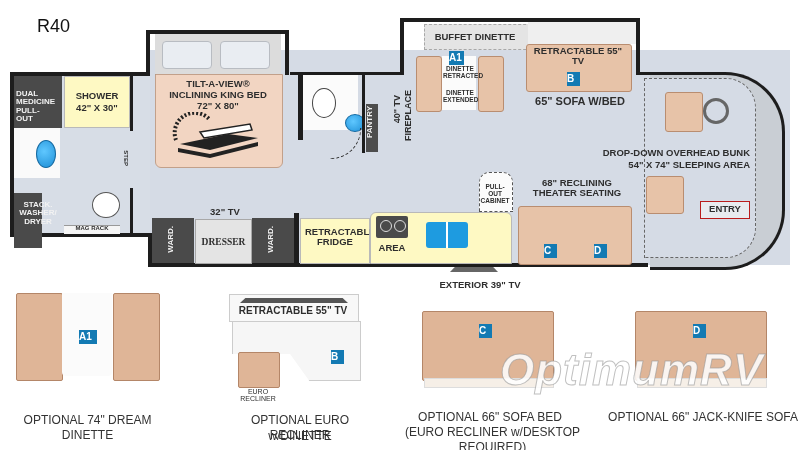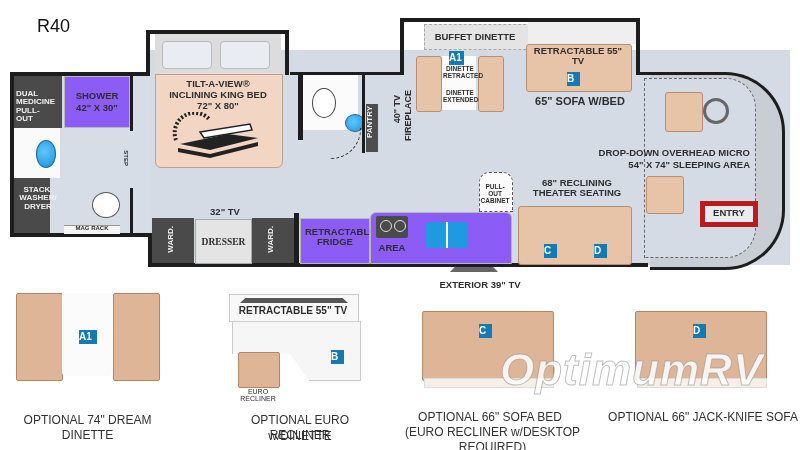--- a/index.html
+++ b/index.html
@@ -7,21 +7,21 @@
   .abs{position:absolute;}
   .lbl{position:absolute;font-family:"Liberation Sans Narrow","Liberation Sans",sans-serif;font-weight:bold;color:#2e2e2e;text-align:center;line-height:1.05;letter-spacing:0px;transform-origin:center;}
   .small{font-size:8px;}
   .med{font-size:9.5px;}
   .big{font-size:11px;}
   .title{position:absolute;left:37px;top:16px;font-family:"Liberation Sans",sans-serif;font-size:18px;color:#111;}
   .wall{position:absolute;background:#1d1d1d;}
   .floor{position:absolute;background:#d7dde6;}
   .darkbox{position:absolute;background:#4a4a4a;color:#fff;}
   .darkbox .lbl{color:#f2f2f2;}
-  .whitebox{position:absolute;background:#8b5cf6;border:1px solid #b9b9b9;}
+  .whitebox{position:absolute;background:#fef9c3;border:1px solid #b9b9b9;}
   .greybox{position:absolute;background:#e4e4e4;border:1px solid #a8a8a8;}
   .tan{position:absolute;background:#e7c3a8;border:1px solid #b98d70;border-radius:3px;}
   .tan2{position:absolute;background:#dfb597;border:1px solid #b48668;border-radius:2px;}
   .badge{position:absolute;background:#137ab3;color:#fff;font-family:"Liberation Sans",sans-serif;font-weight:bold;font-size:10px;text-align:left;line-height:14px;width:13px;height:14px;}
   .sink{position:absolute;background:radial-gradient(circle at 40% 40%,#5fc7ff,#1e8fd6);border:1px solid #1268a0;border-radius:50%;}
   .opt-lbl{position:absolute;font-family:"Liberation Sans Narrow","Liberation Sans",sans-serif;font-size:12px;color:#333;text-align:center;line-height:1.25;}
   .watermark{position:absolute;font-family:"Liberation Sans",sans-serif;font-style:italic;font-weight:bold;font-size:44px;color:rgba(255,255,255,0.85);-webkit-text-stroke:1px rgba(150,150,150,0.6);letter-spacing:1px;}
   .vert{writing-mode:vertical-rl;transform:rotate(180deg);}
 </style>
 </head>
@@ -61,21 +61,21 @@
 
   <div class="darkbox" style="left:14px;top:76px;width:48px;height:52px;">
     <div class="lbl small" style="left:2px;top:14px;width:40px;text-align:left;">DUAL MEDICINE PULL-OUT</div>
   </div>
   <div class="whitebox" style="left:64px;top:76px;width:64px;height:50px;">
     <div class="lbl med" style="left:0;top:14px;width:64px;">SHOWER</div>
     <div class="lbl med" style="left:0;top:26px;width:64px;">42" X 30"</div>
   </div>
   <div class="abs" style="left:14px;top:128px;width:46px;height:50px;background:#fafafa;"></div>
   <div class="sink" style="left:36px;top:140px;width:18px;height:26px;"></div>
-  <div class="darkbox" style="left:14px;top:178px;width:36px;height:55px;">
+  <div class="darkbox" style="left:14px;top:193px;width:28px;height:55px;">
     <div class="lbl small" style="left:0;top:8px;width:48px;">STACK. WASHER/ DRYER</div>
   </div>
   <div class="wall" style="left:130px;top:76px;width:3px;height:55px;"></div>
   <div class="wall" style="left:130px;top:188px;width:3px;height:45px;"></div>
   <div class="lbl" style="left:118px;top:155px;font-size:6px;transform:rotate(90deg);">STEP</div>
   <div class="abs" style="left:92px;top:192px;width:26px;height:24px;background:#fff;border:1px solid #555;border-radius:50%;"></div>
   <div class="abs" style="left:64px;top:225px;width:56px;height:8px;background:#f5f5f5;border-top:1px solid #999;"></div>
   <div class="lbl" style="left:64px;top:225px;width:56px;font-size:6px;">MAG RACK</div>
 
   <div class="wall" style="left:298px;top:72px;width:5px;height:68px;"></div>
@@ -107,23 +107,23 @@
   <div class="tan" style="left:526px;top:44px;width:104px;height:46px;"></div>
   <div class="lbl med" style="left:528px;top:46px;width:100px;">RETRACTABLE 55" TV</div>
   <div class="badge" style="left:567px;top:72px;">B</div>
   <div class="lbl big" style="left:530px;top:96px;width:100px;">65" SOFA W/BED</div>
 
   <div class="abs" style="left:650px;top:72px;width:132px;height:192px;background:#c9ced4;border:3px solid #1d1d1d;border-left:none;border-radius:0 60px 60px 0;"></div>
   <div class="abs" style="left:644px;top:78px;width:110px;height:178px;background:#d5dbe5;border:1px dashed #666;border-radius:0 30px 30px 0;"></div>
   <div class="tan" style="left:665px;top:92px;width:36px;height:38px;"></div>
   <div class="abs" style="left:703px;top:98px;width:20px;height:20px;border:3px solid #666;border-radius:50%;"></div>
   <div class="tan" style="left:646px;top:176px;width:36px;height:36px;"></div>
-  <div class="lbl med" style="left:560px;top:148px;width:190px;text-align:right;">DROP-DOWN OVERHEAD MICRO</div>
+  <div class="lbl med" style="left:560px;top:148px;width:190px;text-align:right;">DROP-DOWN OVERHEAD BUNK</div>
   <div class="lbl med" style="left:560px;top:160px;width:190px;text-align:right;">54" X 74" SLEEPING AREA</div>
-  <div class="abs" style="left:700px;top:201px;width:48px;height:16px;border:5px solid #b91c1c;background:#e8ebef;">
+  <div class="abs" style="left:700px;top:201px;width:48px;height:16px;border:1px solid #b91c1c;background:#e8ebef;">
     <div class="lbl med" style="left:0;top:2px;width:48px;">ENTRY</div>
   </div>
 
   <div class="darkbox" style="left:152px;top:218px;width:42px;height:45px;">
     <div class="lbl vert small" style="left:15px;top:8px;">WARD.</div>
   </div>
   <div class="lbl med" style="left:200px;top:207px;width:50px;">32" TV</div>
   <div class="greybox" style="left:195px;top:219px;width:55px;height:43px;">
     <div class="lbl med" style="left:0;top:18px;width:55px;font-family:Liberation Serif, serif;">DRESSER</div>
   </div>

